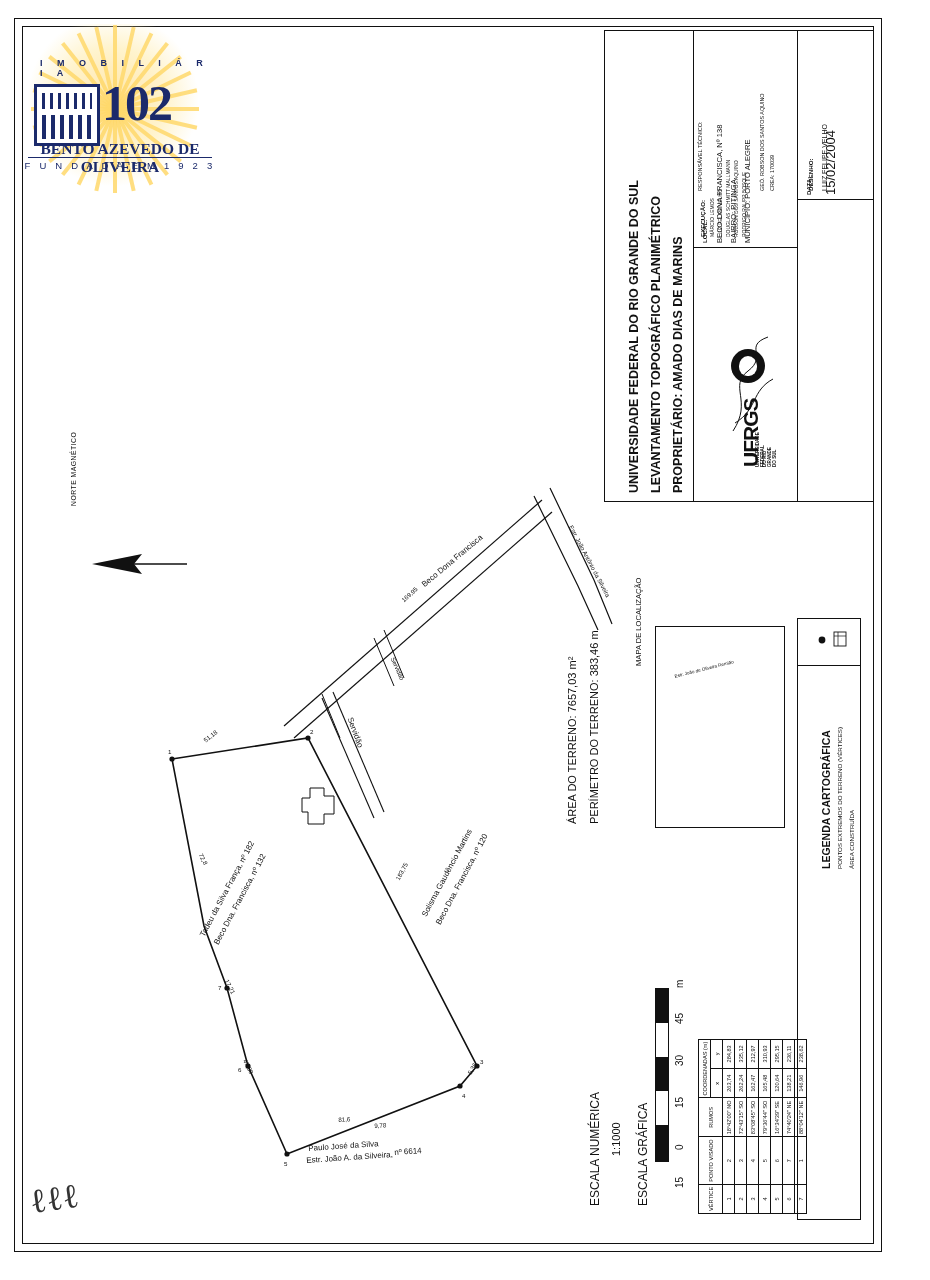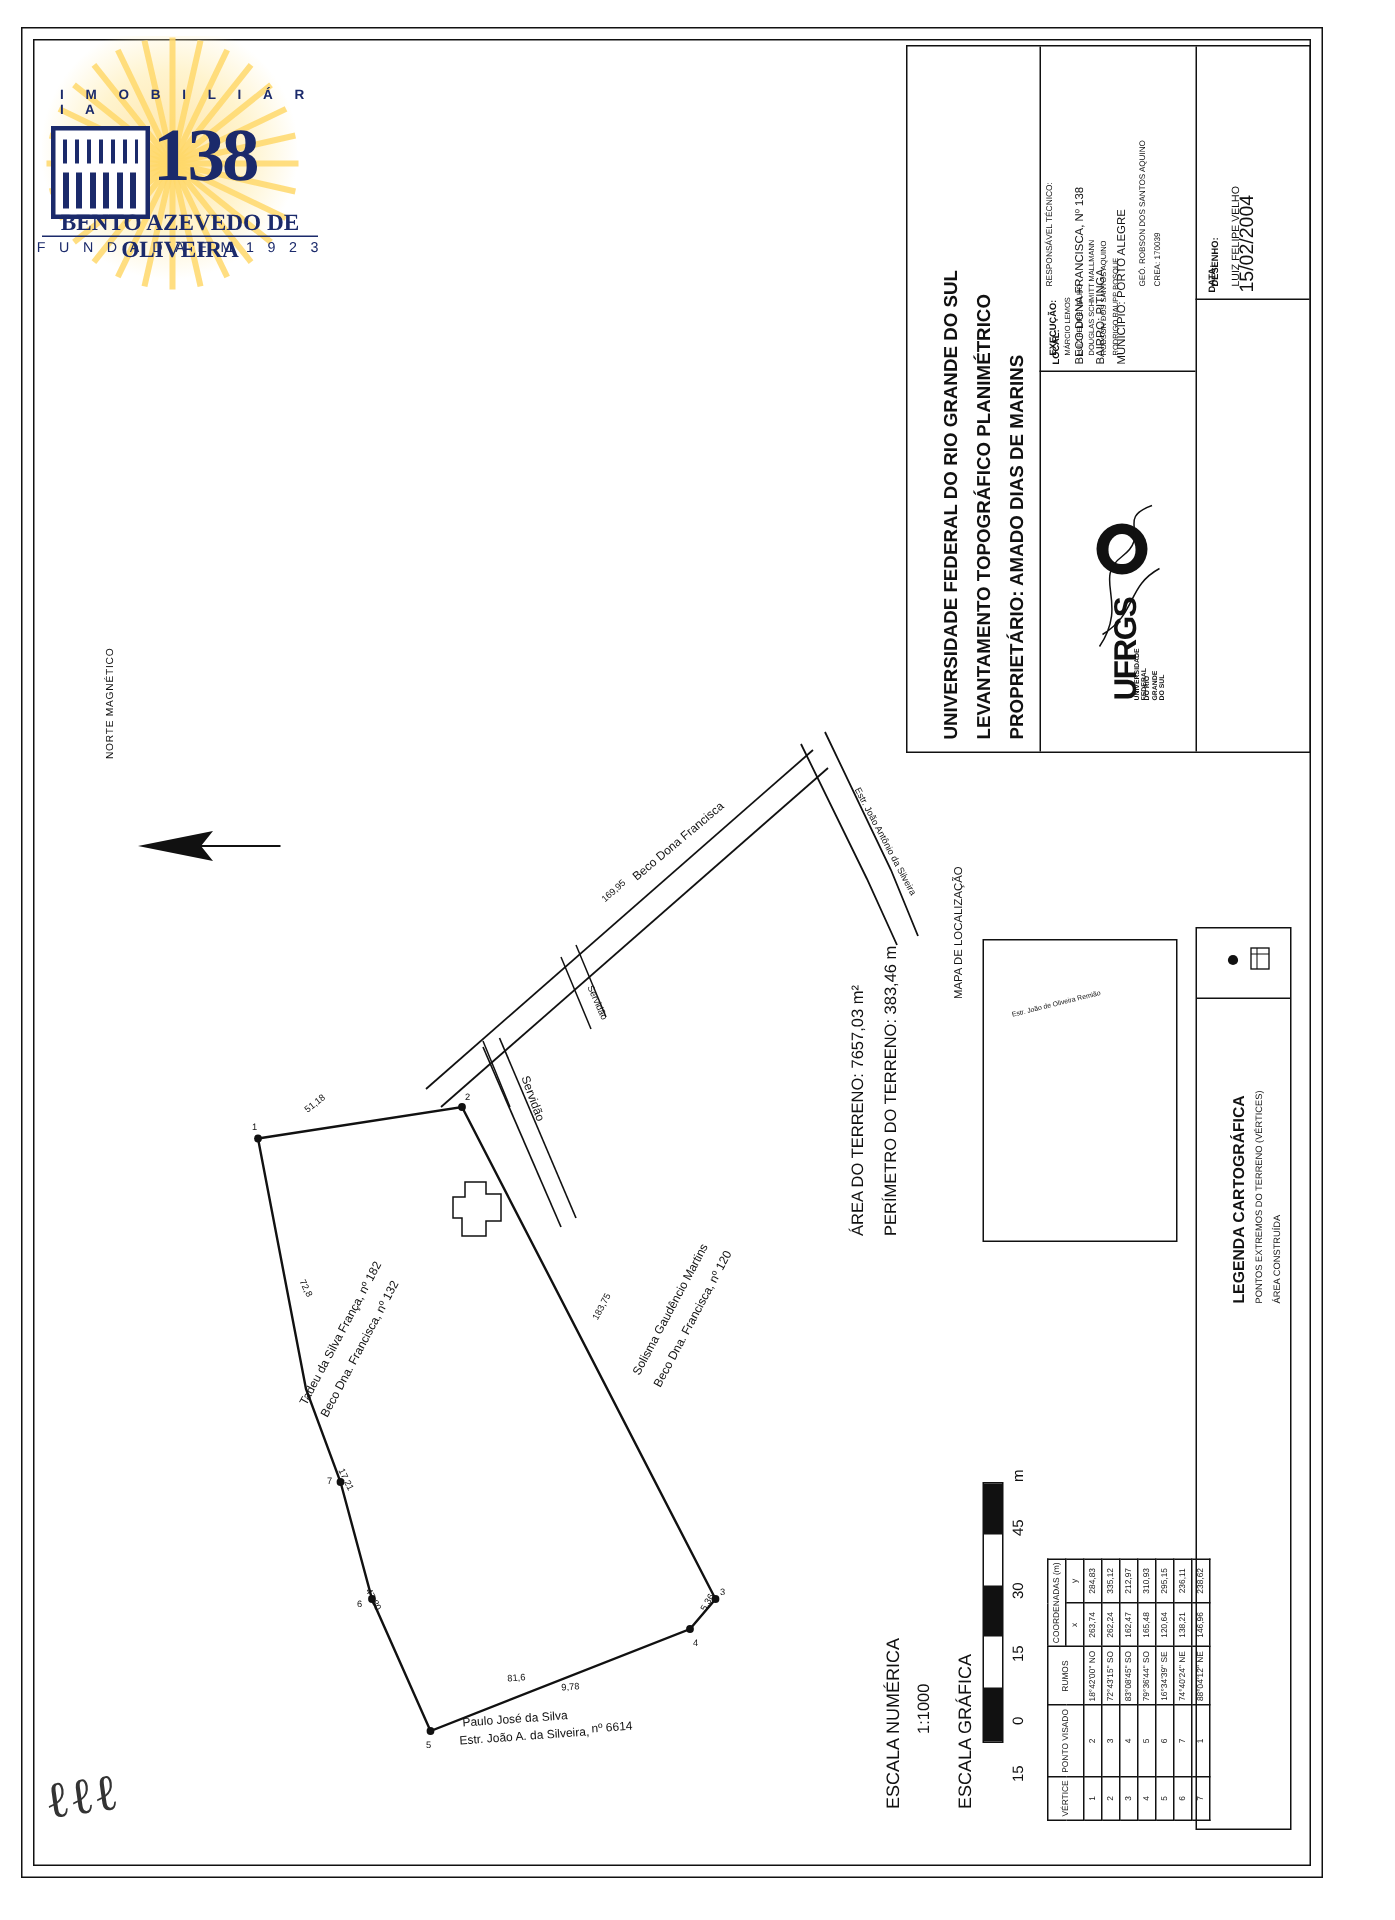--- a/index.html
+++ b/index.html
@@ -113,21 +113,21 @@
         <div class="ray" style="transform: rotate(270deg);"></div>
         <div class="ray" style="transform: rotate(282.857deg);"></div>
         <div class="ray" style="transform: rotate(295.714deg);"></div>
         <div class="ray" style="transform: rotate(308.571deg);"></div>
         <div class="ray" style="transform: rotate(321.429deg);"></div>
         <div class="ray" style="transform: rotate(334.286deg);"></div>
         <div class="ray" style="transform: rotate(347.143deg);"></div>
       </div>
     <div class="logo-imob">I M O B I L I Á R I A</div>
     <div class="logo-box"></div>
-    <div class="logo-102">138</div>
+    <div class="logo-102">102</div>
     <div class="logo-rule"></div>
     <div class="logo-name">BENTO AZEVEDO DE OLIVEIRA</div>
     <div class="logo-found">F U N D A D A   E M   1 9 2 3</div>
   </div>
 
   <div class="titleblock">
 
     <div class="tb-left">
       <div class="rot tb-title1" style="left:22px;top:462px;">UNIVERSIDADE FEDERAL DO RIO GRANDE DO SUL</div>
       <div class="rot tb-title2" style="left:44px;top:462px;">LEVANTAMENTO TOPOGRÁFICO PLANIMÉTRICO</div>

